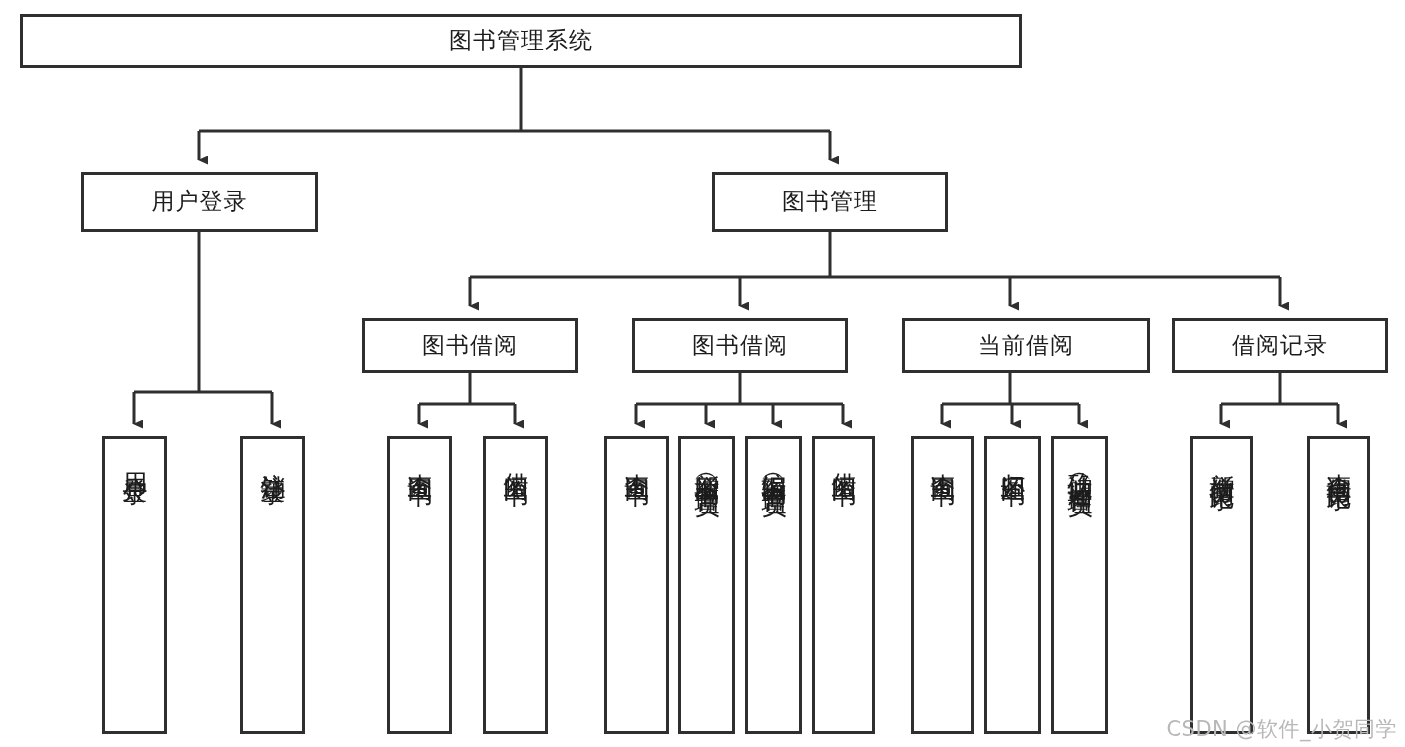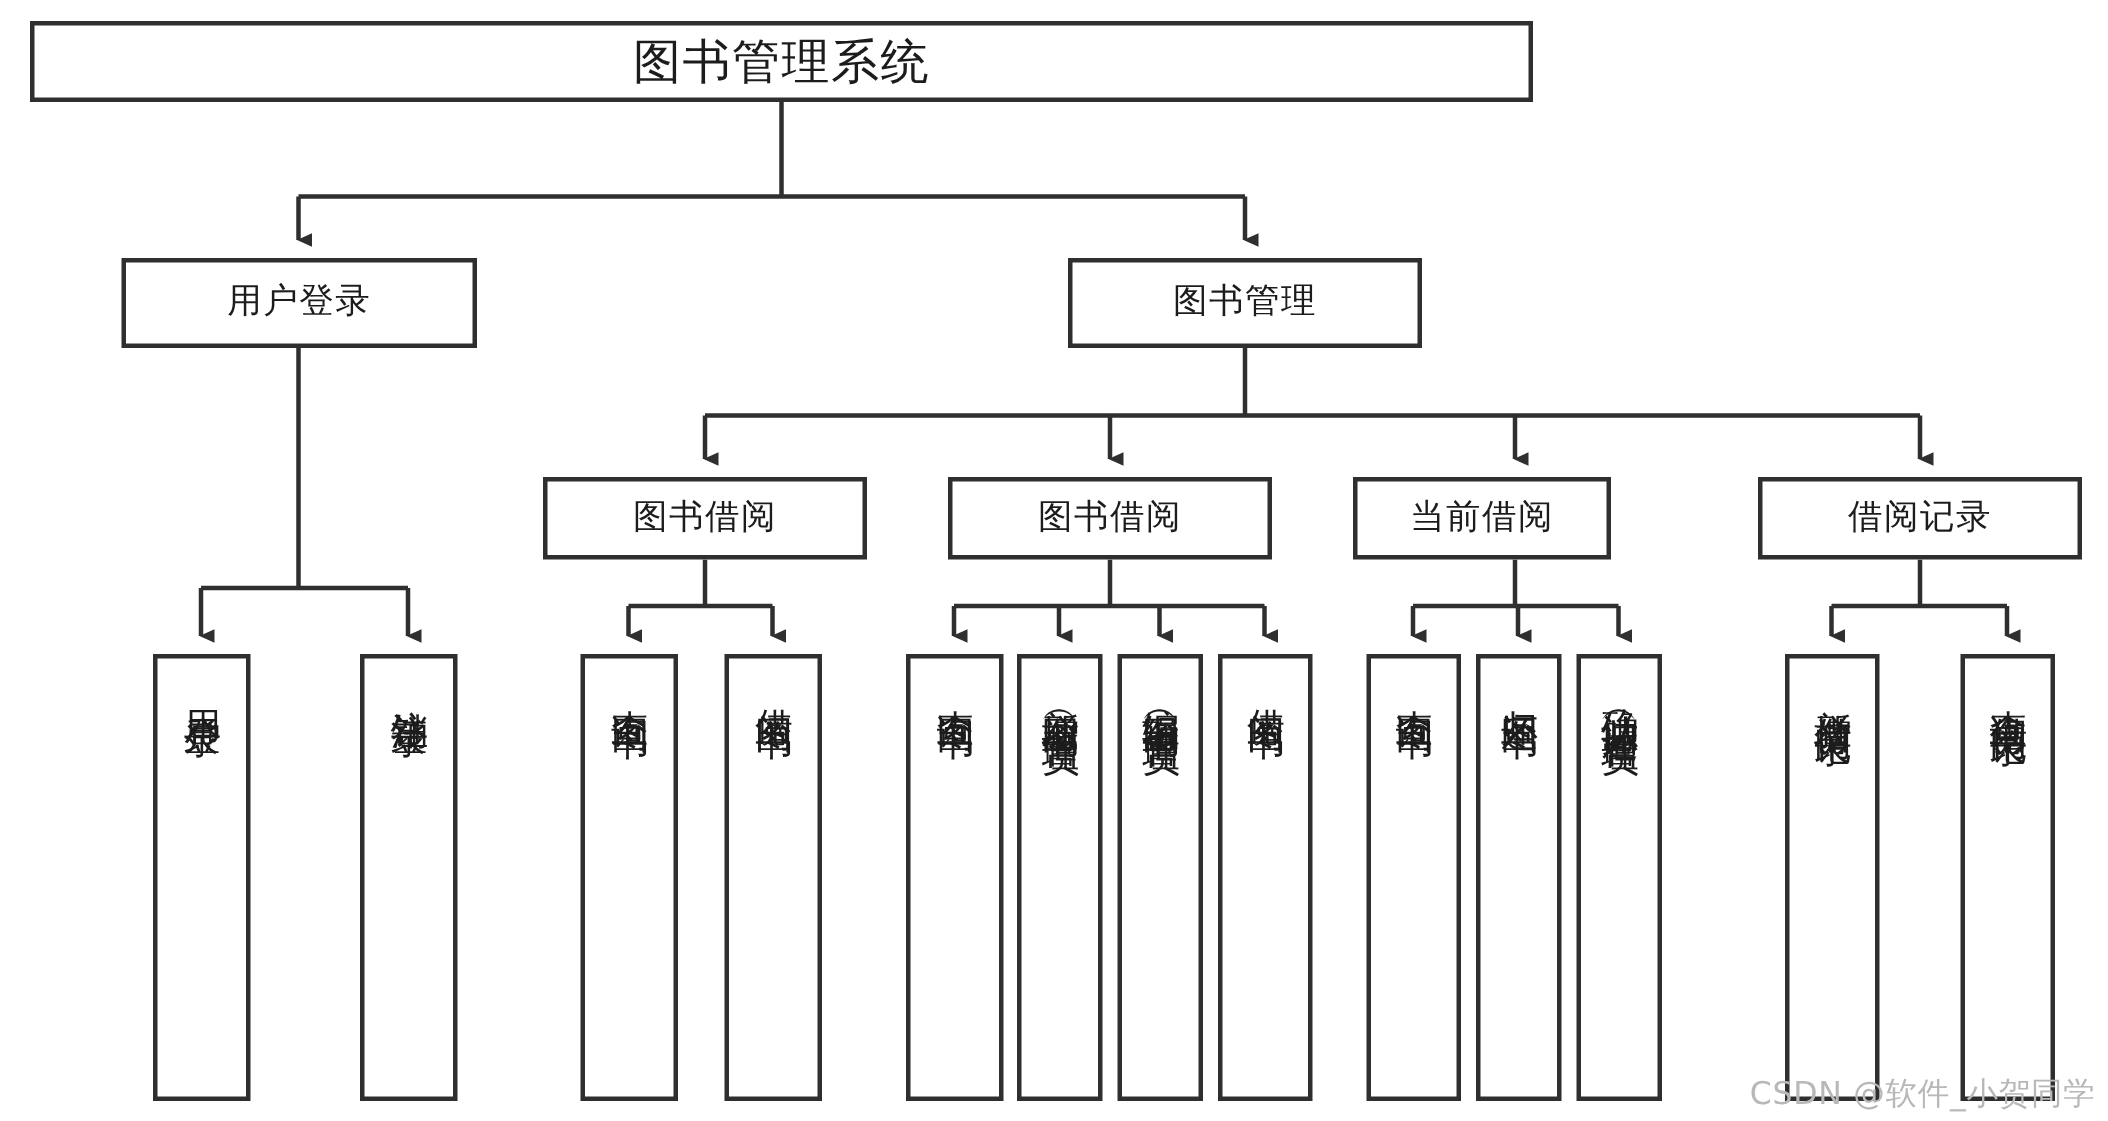--- a/index.html
+++ b/index.html
@@ -38,21 +38,21 @@
     justify-content: center;
     color: #1c1c1c;
     z-index: 2;
   }
   .node.horizontal {
     font-size: 23px;
     letter-spacing: 1px;
     line-height: 1.2;
   }
   .node.root {
-    font-size: 32px;
+    font-size: 23px;
   }
   .node.vertical {
     align-items: flex-start;
     justify-content: center;
     padding-top: 14px;
   }
   .node.vertical .vtext {
     writing-mode: vertical-rl;
     text-orientation: upright;
     font-size: 25px;
@@ -138,21 +138,21 @@
   <div class="node horizontal" style="left:712px; top:172px; width:236px; height:60px;justify-content:center;">
     <span>图书管理</span>
   </div>
 
   <div class="node horizontal" style="left:362px; top:318px; width:216px; height:55px;">
     <span>图书借阅</span>
   </div>
   <div class="node horizontal" style="left:632px; top:318px; width:216px; height:55px;">
     <span>图书借阅</span>
   </div>
-  <div class="node horizontal" style="left:902px; top:318px; width:172px; height:55px;">
+  <div class="node horizontal" style="left:902px; top:318px; width:248px; height:55px;">
     <span>当前借阅</span>
   </div>
   <div class="node horizontal" style="left:1172px; top:318px; width:216px; height:55px;">
     <span>借阅记录</span>
   </div>
 
   <div class="node vertical" style="left:102px; top:436px; width:65px; height:298px;">
     <span class="vtext">用户登录</span>
   </div>
   <div class="node vertical" style="left:240px; top:436px; width:65px; height:298px;">

